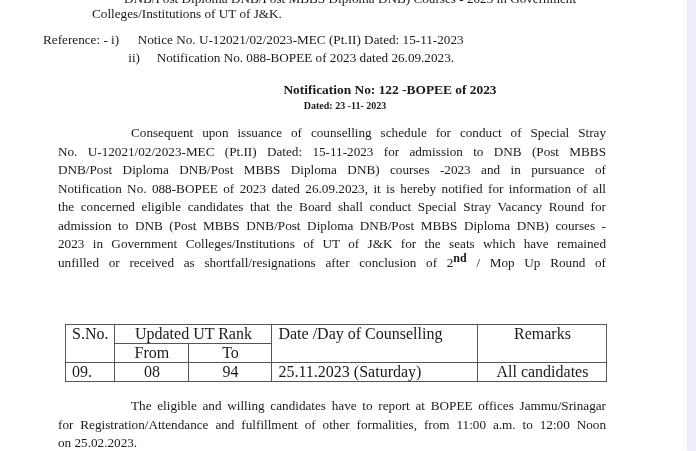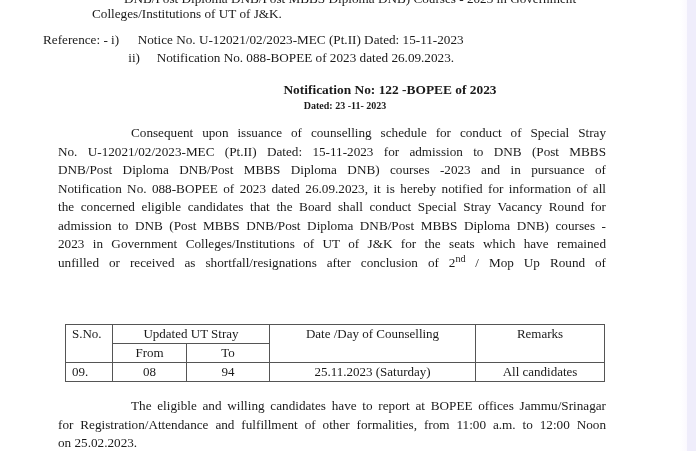--- a/index.html
+++ b/index.html
@@ -73,40 +73,40 @@
     text-align-last: justify;
     white-space: nowrap;
     height: 18.5px;
   }
   .para .pl.last {
     text-align-last: left;
   }
   .para .pl.indent { padding-left: 73px; }
   .p1 { top: 124px; }
   .p2 { top: 397px; }
-  sup { font-size: 10px; line-height: 0; vertical-align: 5px; }
+  sup { font-size: 12px; line-height: 0; vertical-align: 5px; font-weight: bold; }
 
   table.sched {
     position: absolute;
     left: 65px; top: 324px;
     border-collapse: collapse;
-    font-size: 13px;
+    font-size: 16px;
   }
   table.sched td {
     border: 1px solid #555;
     padding: 0 6px;
     height: 18px;
     line-height: 18px;
     white-space: nowrap;
     vertical-align: top;
   }
   .c-sno { width: 34px; }
   .c-from { width: 61px; text-align: center; }
   .c-to { width: 70px; text-align: center; }
-  .c-date { width: 193px; text-align: center; }
+  .c-date { width: 193px; }
   .c-rem { width: 116px; text-align: center; }
   .center { text-align: center; }
 </style>
 </head>
 <body>
 
 <div class="page">
 
   <div class="line subject-top">DNB/Post Diploma DNB/Post MBBS Diploma DNB) Courses - 2023 in Government</div>
   <div class="line subject-2">Colleges/Institutions of UT of J&amp;K.</div>
@@ -135,21 +135,21 @@
     <span class="pl">the concerned eligible candidates that the Board shall conduct Special Stray Vacancy Round for</span>
     <span class="pl">admission to DNB (Post MBBS DNB/Post Diploma DNB/Post MBBS Diploma DNB)  courses -</span>
     <span class="pl">2023 in Government Colleges/Institutions of UT of J&amp;K for the seats which have remained</span>
     <span class="pl"><span>unfilled or received as shortfall/resignations after conclusion of 2</span><sup>nd</sup><span> / Mop Up Round of</span></span>
   </div>
 
   <table class="sched">
     <tbody>
         <tr>
       <td class="c-sno" rowspan="2">S.No.</td>
-      <td class="center" colspan="2">Updated UT Stray</td>
+      <td class="center" colspan="2">Updated UT Rank</td>
       <td class="c-date" rowspan="2">Date /Day of Counselling</td>
       <td class="c-rem" rowspan="2">Remarks</td>
     </tr>
     <tr>
       <td class="c-from">From</td>
       <td class="c-to">To</td>
     </tr>
     <tr>
       <td class="c-sno">09.</td>
       <td class="c-from">08</td>

